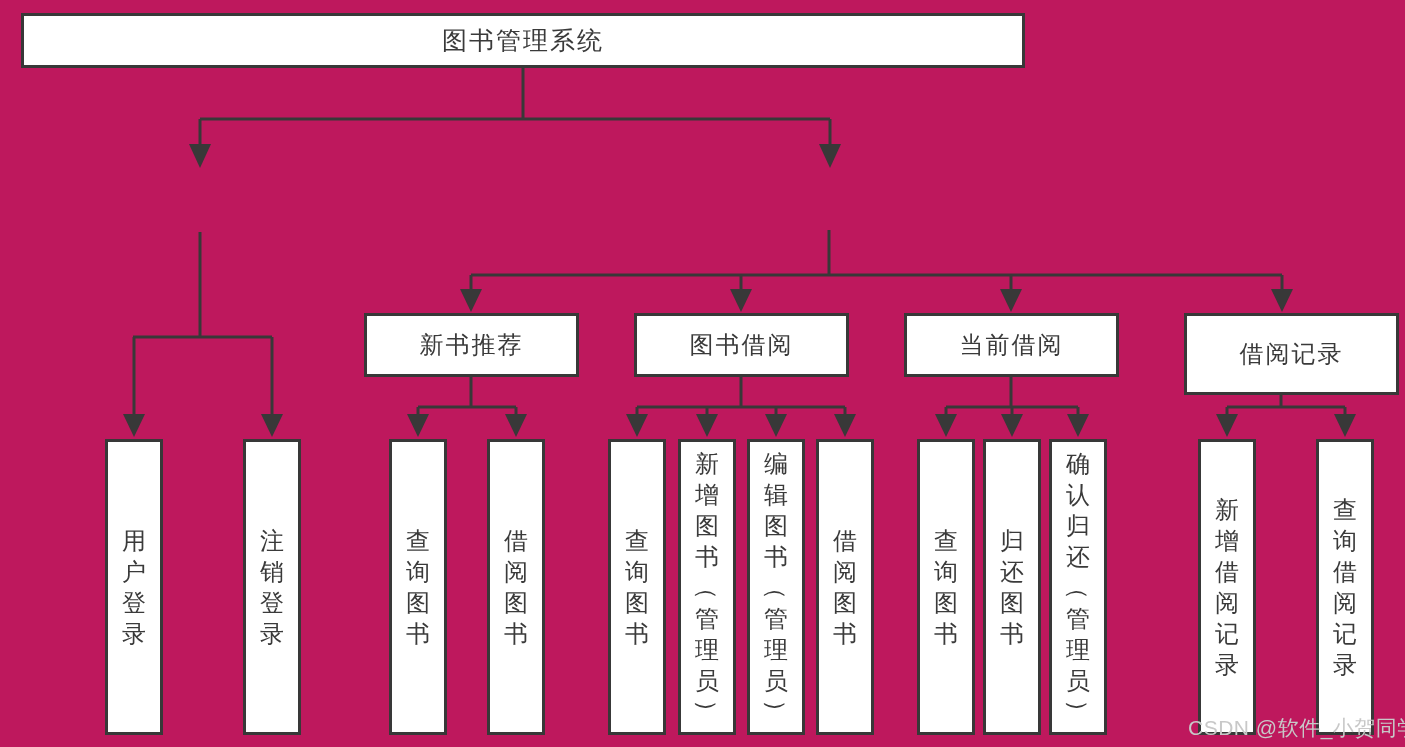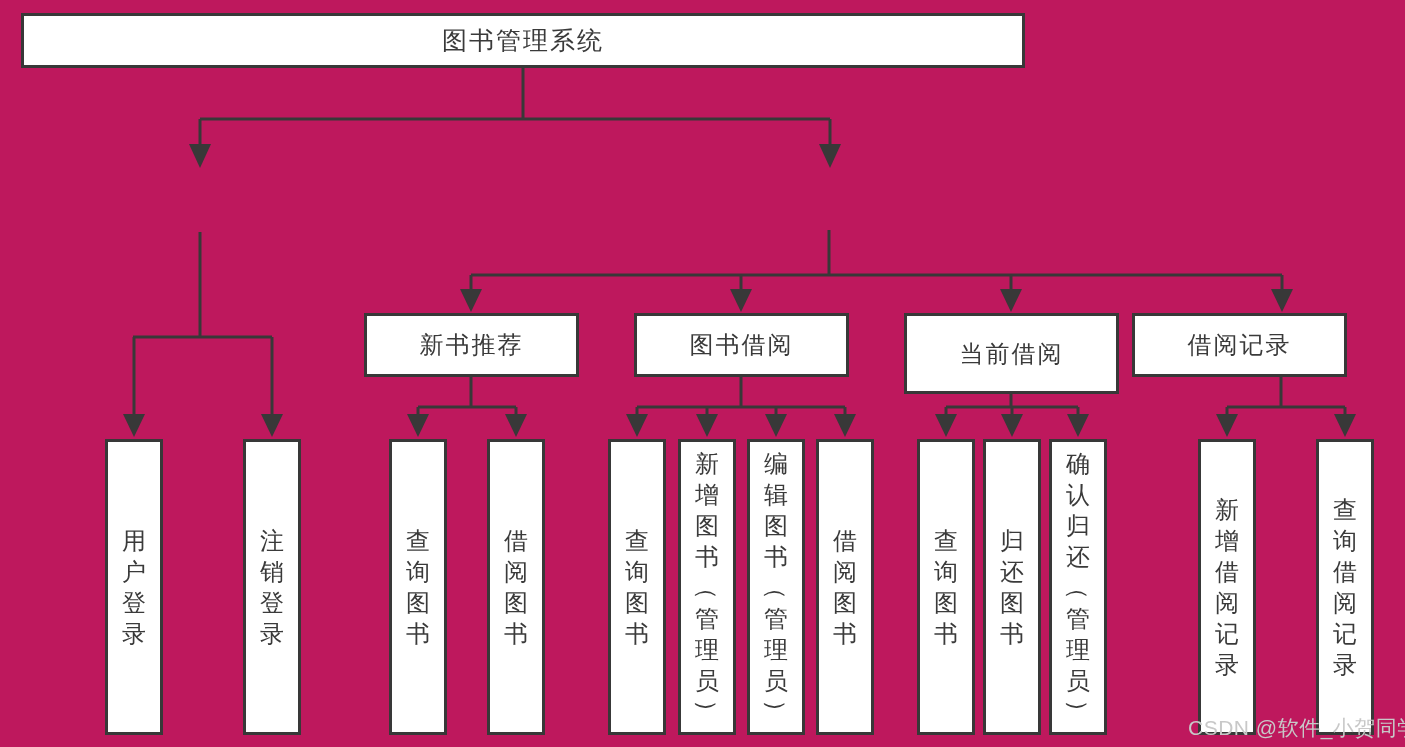--- a/index.html
+++ b/index.html
@@ -142,24 +142,24 @@
     <span class="lbl">图书管理系统</span>
   </div>
 
 
   <div class="node" style="left:634px;top:313px;width:215px;height:64px">
     <span class="lbl">图书借阅</span>
   </div>
   <div class="node" style="left:364px;top:313px;width:215px;height:64px">
     <span class="lbl">新书推荐</span>
   </div>
-  <div class="node" style="left:904px;top:313px;width:215px;height:81px">
+  <div class="node" style="left:904px;top:313px;width:215px;height:64px">
     <span class="lbl">当前借阅</span>
   </div>
-  <div class="node" style="left:1132px;top:313px;width:215px;height:64px">
+  <div class="node" style="left:1184px;top:313px;width:215px;height:82px">
     <span class="lbl">借阅记录</span>
   </div>
 
   <div class="node leaf" style="left:105px;top:439px;width:58px;height:296px">
     <span class="vlabel">
         <span>用</span>
         <span>户</span>
         <span>登</span>
         <span>录</span>
       </span>

